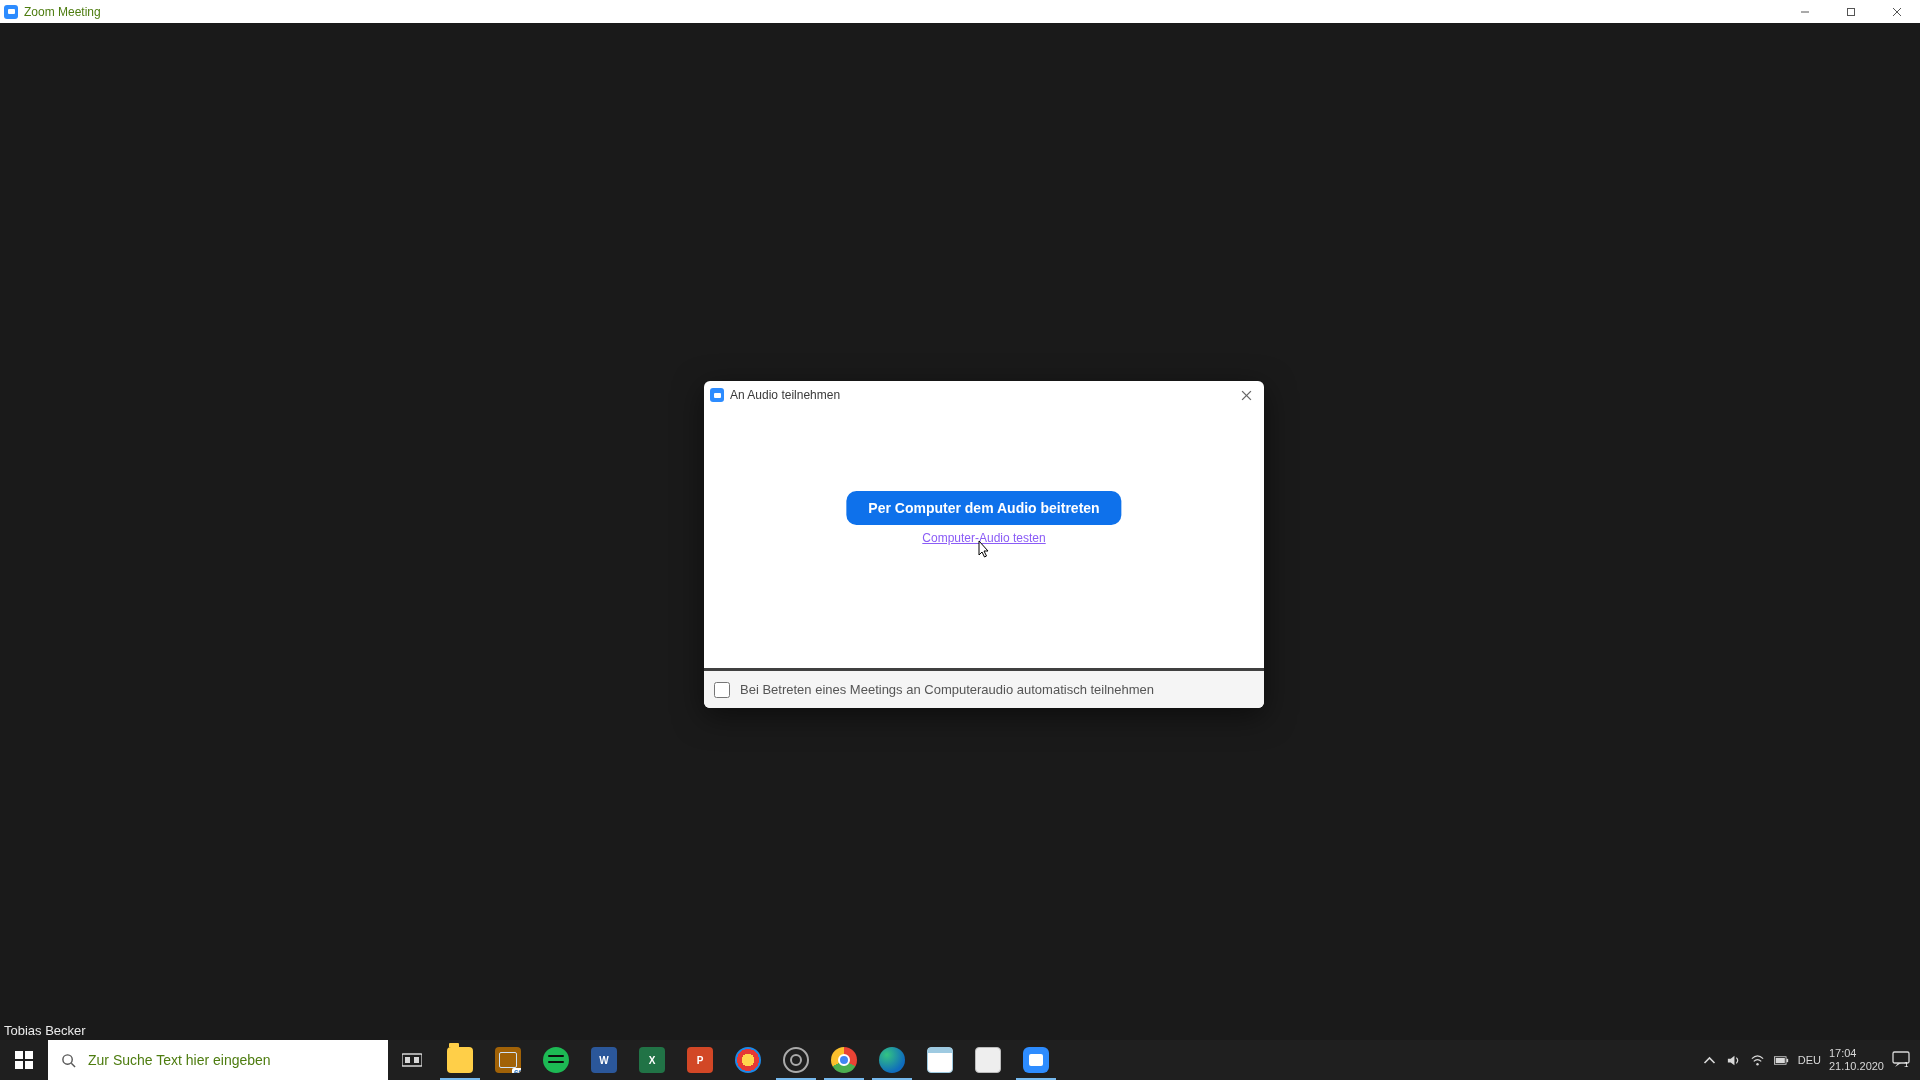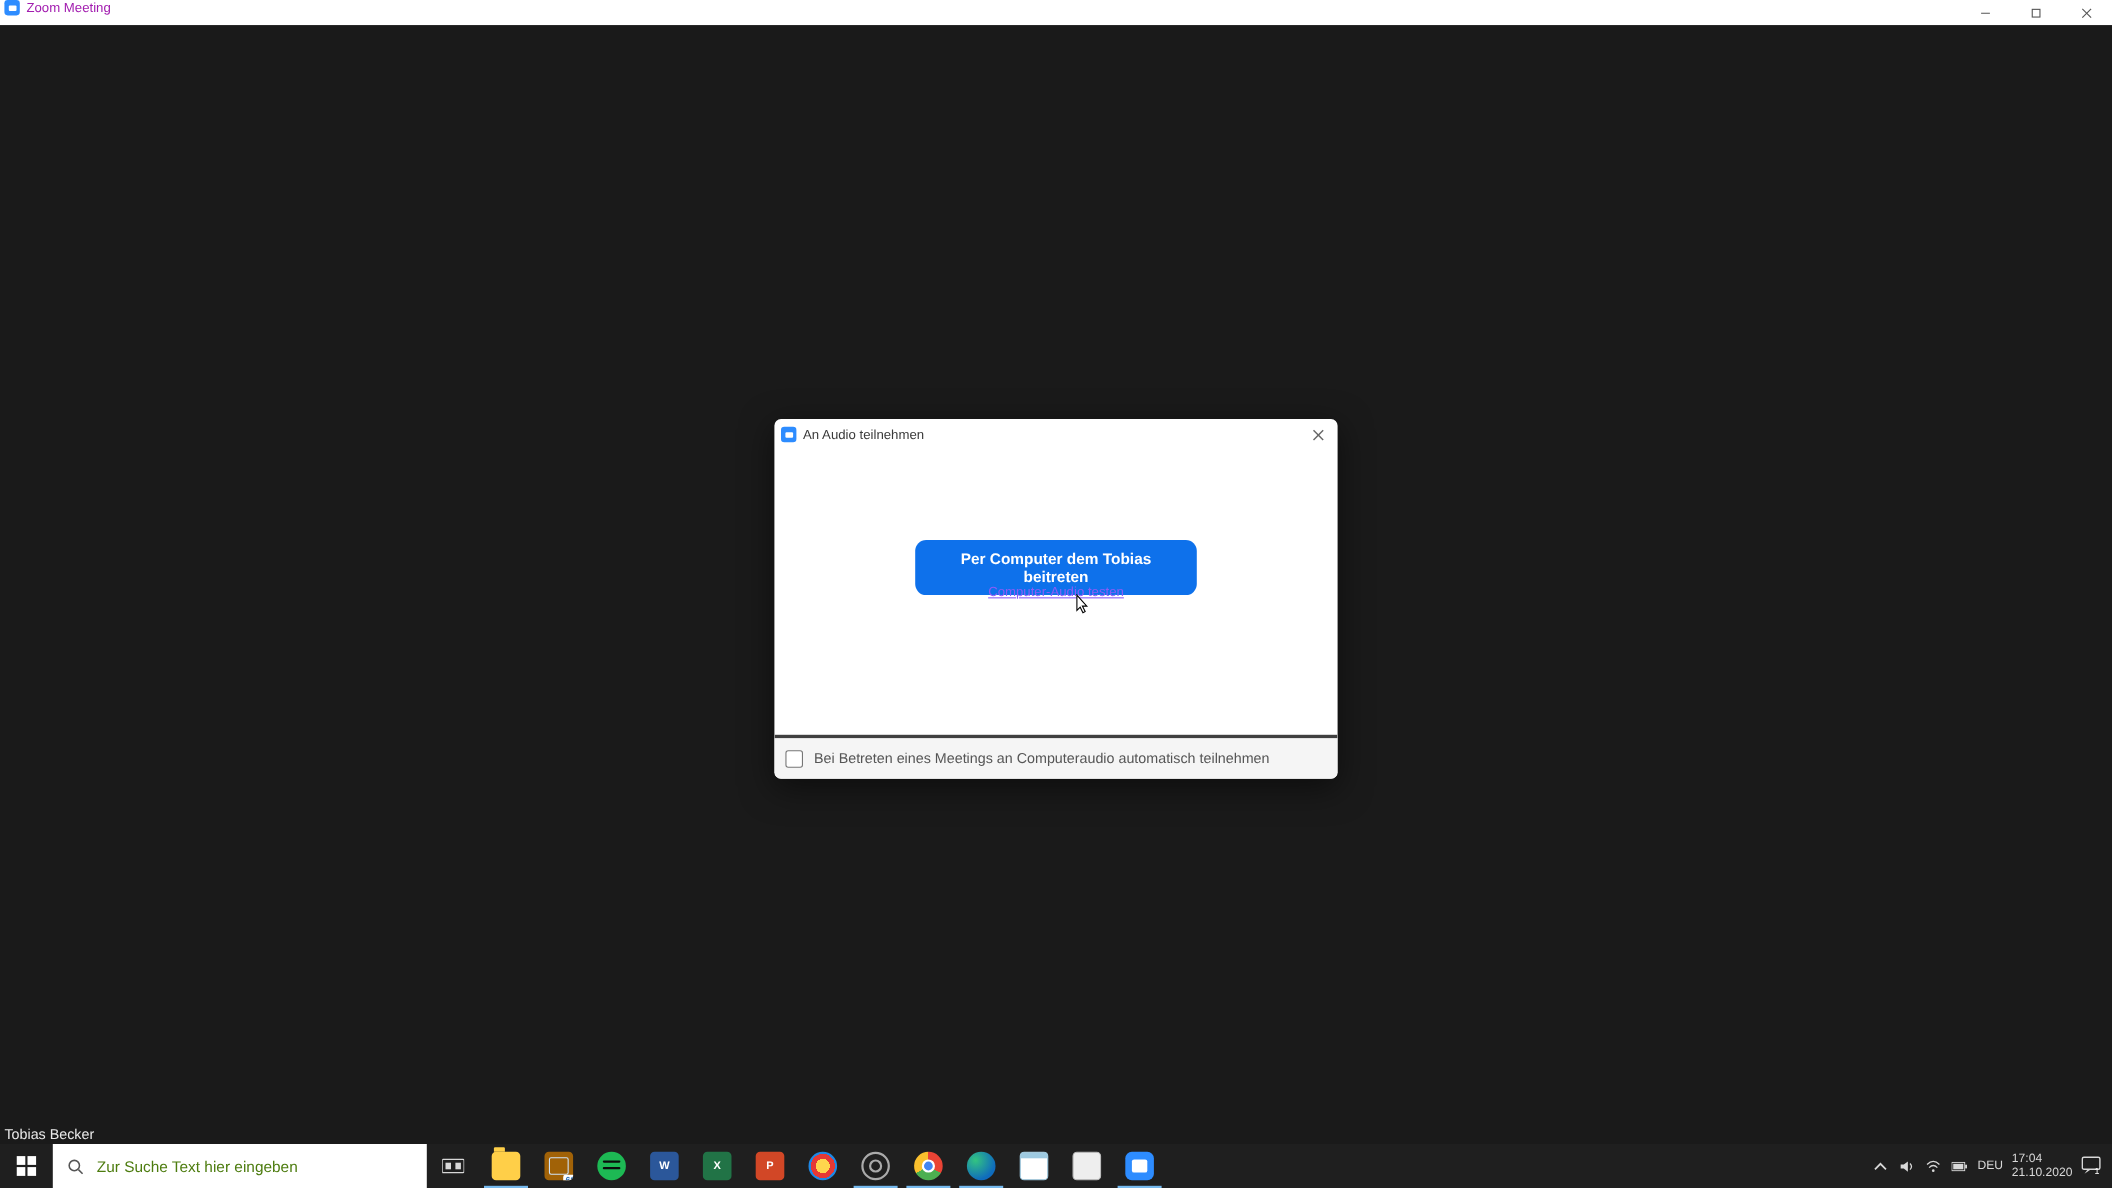--- a/index.html
+++ b/index.html
@@ -2,22 +2,22 @@
 <html><head>
 <meta charset="utf-8">
 <style>
   * { box-sizing: border-box; margin: 0; padding: 0; }
   html, body { width: 1920px; height: 1080px; overflow: hidden; font-family: "Segoe UI", Arial, sans-serif; }
   body { background: #000; }
 
   
   .zoom-titlebar {
     position: absolute; top: 0; left: 0; width: 1920px; height: 23px;
-    background: #ffffff; display: flex; font-size: 12px;
-    color: #a21caf;
+    background: #ffffff; display: flex; align-items: center; font-size: 12px;
+    color: #4d7c0f;
   }
   .zoom-titlebar .app-icon {
     width: 14px; height: 14px; margin-left: 4px; margin-right: 6px;
     background: #2d8cff; border-radius: 3px; display: flex; align-items: center; justify-content: center;
   }
   .zoom-titlebar .app-icon::after { content: ""; width: 7px; height: 5px; background: #fff; border-radius: 1px; }
   .win-controls { margin-left: auto; display: flex; }
   .win-btn { width: 46px; height: 23px; display: flex; align-items: center; justify-content: center; color: #555; font-size: 12px; }
   .win-btn svg { width: 10px; height: 10px; }
 
@@ -25,21 +25,21 @@
   .meeting-area {
     position: absolute; top: 23px; left: 0; right: 0; bottom: 40px;
     background: #1a1a1a;
   }
   .participant-name {
     position: absolute; left: 4px; bottom: 2px; color: #eaeaea; font-size: 13px;
   }
 
   
   .audio-dialog {
-    position: absolute; left: 704px; top: 358px; width: 512px; height: 327px;
+    position: absolute; left: 704px; top: 358px; width: 560px; height: 327px;
     background: #ffffff; border-radius: 6px; box-shadow: 0 8px 30px rgba(0,0,0,0.5);
     overflow: hidden;
   }
   .dlg-titlebar {
     height: 28px; display: flex; align-items: center; font-size: 12px; color: #3a3a3a;
     padding: 0 6px;
   }
   .dlg-titlebar .app-icon { width: 14px; height: 14px; margin-right: 6px;
     background: #2d8cff; border-radius: 3px; display: flex; align-items: center; justify-content: center; }
   .dlg-titlebar .app-icon::after { content: ""; width: 7px; height: 5px; background: #fff; border-radius: 1px; }
@@ -161,21 +161,21 @@
       <span class="app-icon"></span>
       <span>An Audio teilnehmen</span>
       <div class="dlg-close">
         <svg viewBox="0 0 10 10">
             <line x1="1" y1="1" x2="9" y2="9" stroke="currentColor" stroke-width="1.2"></line>
             <line x1="9" y1="1" x2="1" y2="9" stroke="currentColor" stroke-width="1.2"></line>
           </svg>
       </div>
     </div>
     <div class="dlg-body">
-      <button class="join-btn">Per Computer dem Tobias beitreten</button>
+      <button class="join-btn">Per Computer dem Audio beitreten</button>
       <a class="test-link">Computer-Audio testen</a>
     </div>
     <div class="dlg-footer">
       <input type="checkbox" style="">
       <span>Bei Betreten eines Meetings an Computeraudio automatisch teilnehmen</span>
     </div>
   </div>
 
   <div class="cursor">
     <svg viewBox="0 0 16 20">

